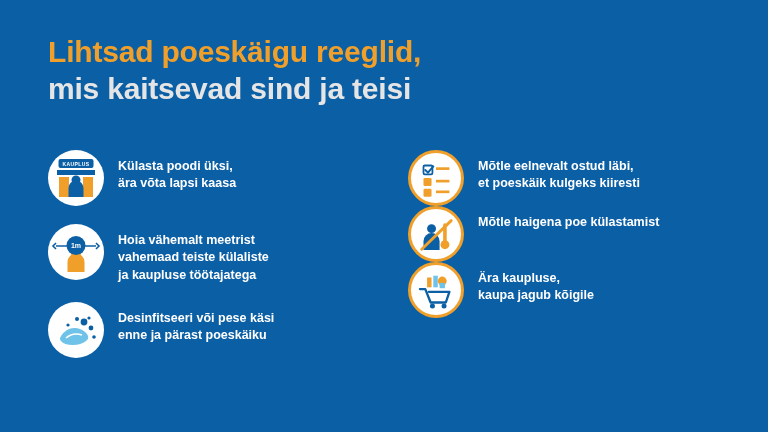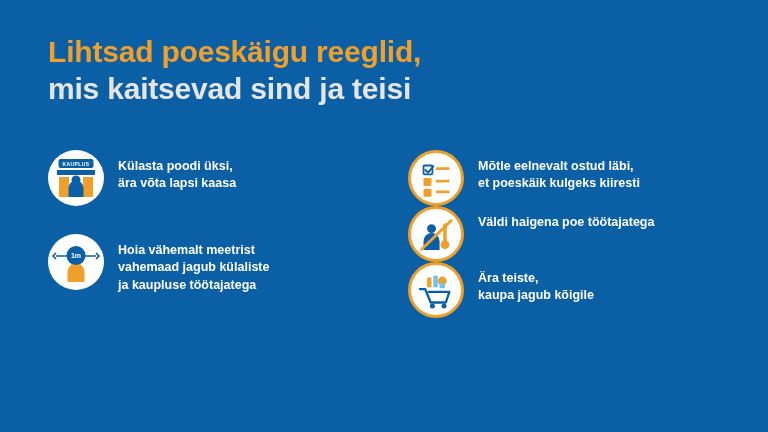--- a/index.html
+++ b/index.html
@@ -39,21 +39,21 @@
     top: 150px;
     width: 680px;
     display: flex;
     gap: 40px;
   }
   .column {
     flex: 1 1 0;
     display: flex;
     flex-direction: column;
   }
-  .column.left { gap: 28px; }
+  .column.left { gap: 18px; }
   .column.right { }
 
   .tip {
     display: flex;
     align-items: flex-start;
     gap: 14px;
   }
   .tip-icon {
     flex: 0 0 auto;
     width: 56px; height: 56px;
@@ -138,24 +138,40 @@
         <div class="tip-icon">
           <svg class="svgwrap" viewBox="0 0 56 56" xmlns="http://www.w3.org/2000/svg">
             <circle cx="28" cy="29.5" r="5" fill="#F0A02A"></circle>
             <path d="M19.5 48 v-10 a8.5 8.5 0 0 1 17 0 v10 z" fill="#F0A02A"></path>
             <path d="M8 22 h40" stroke="#0B5FA5" stroke-width="1.6" fill="none"></path>
             <path d="M8 19 l-3 3 l3 3 M48 19 l3 3 l-3 3" stroke="#0B5FA5" stroke-width="1.6" fill="none"></path>
           </svg>
           <span class="meter-badge">1m</span>
         </div>
         <div class="tip-text">Hoia vähemalt meetrist
-vahemaad jagub külaliste
+vahemaad teiste külaliste
 ja kaupluse töötajatega</div>
       </div>
 
+      <div class="tip">
+        <div class="tip-icon">
+          <svg class="svgwrap" viewBox="0 0 56 56" xmlns="http://www.w3.org/2000/svg">
+            <path d="M13 34 q6 -9 15 -8 q7 1 11 6 q3 4 -1 7 q-5 4 -13 4 q-9 0 -12 -4 q-2 -2 0 -5 z" fill="#6FC2E8"></path>
+            <path d="M18 36 q7 -6 16 -3" stroke="#FFFFFF" stroke-width="1.6" fill="none"></path>
+            <circle cx="36" cy="20" r="3.4" fill="#0B5FA5"></circle>
+            <circle cx="43" cy="26" r="2.4" fill="#0B5FA5"></circle>
+            <circle cx="29" cy="17" r="2" fill="#0B5FA5"></circle>
+            <circle cx="41" cy="16" r="1.6" fill="#0B5FA5"></circle>
+            <circle cx="20" cy="23" r="1.6" fill="#0B5FA5"></circle>
+            <circle cx="46" cy="35" r="1.8" fill="#0B5FA5"></circle>
+          </svg>
+        </div>
+        <div class="tip-text">Desinfitseeri või pese käsi
+enne ja pärast poeskäiku</div>
+      </div>
 
     </div>
 
     <div class="column right">
 
       <div class="tip">
         <div class="tip-icon ring">
           <svg class="svgwrap" viewBox="0 0 56 56" xmlns="http://www.w3.org/2000/svg">
             <rect x="14" y="14" width="10" height="10" rx="1.5" fill="none" stroke="#0B5FA5" stroke-width="2"></rect>
             <path d="M16 19 l3 3 l6 -7" stroke="#0B5FA5" stroke-width="2.2" fill="none" stroke-linecap="round" stroke-linejoin="round"></path>
@@ -173,34 +189,34 @@
       <div class="tip">
         <div class="tip-icon ring">
           <svg class="svgwrap" viewBox="0 0 56 56" xmlns="http://www.w3.org/2000/svg">
             <circle cx="23" cy="22" r="5" fill="#0B5FA5"></circle>
             <path d="M14 46 v-10 a9 9 0 0 1 18 0 v10 z" fill="#0B5FA5"></path>
             <rect x="36" y="16" width="4" height="22" rx="2" fill="#F0A02A"></rect>
             <circle cx="38" cy="40" r="5" fill="#F0A02A"></circle>
             <path d="M12 45 L45 13" stroke="#F0A02A" stroke-width="3.2" stroke-linecap="round"></path>
           </svg>
         </div>
-        <div class="tip-text">Väldi haigena poe töötajatega</div>
+        <div class="tip-text">Mõtle haigena poe külastamist</div>
       </div>
 
       <div class="tip">
         <div class="tip-icon ring">
           <svg class="svgwrap" viewBox="0 0 56 56" xmlns="http://www.w3.org/2000/svg">
             <rect x="18" y="14" width="5" height="11" fill="#F0A02A"></rect>
             <rect x="25" y="12" width="5" height="13" fill="#6FC2E8"></rect>
             <circle cx="35" cy="18" r="5" fill="#F0A02A"></circle>
             <rect x="32" y="20" width="6" height="6" fill="#6FC2E8"></rect>
             <path d="M10 27 h6 l6 15 h17 l4 -12 h-23" fill="none" stroke="#0B5FA5" stroke-width="2.6" stroke-linejoin="round" stroke-linecap="round"></path>
             <circle cx="24" cy="46" r="2.8" fill="#0B5FA5"></circle>
             <circle cx="37" cy="46" r="2.8" fill="#0B5FA5"></circle>
           </svg>
         </div>
-        <div class="tip-text">Ära teiste,
+        <div class="tip-text">Ära kaupluse,
 kaupa jagub kõigile</div>
       </div>
 
     </div>
   </div>
 </div>
 
 </body></html>

